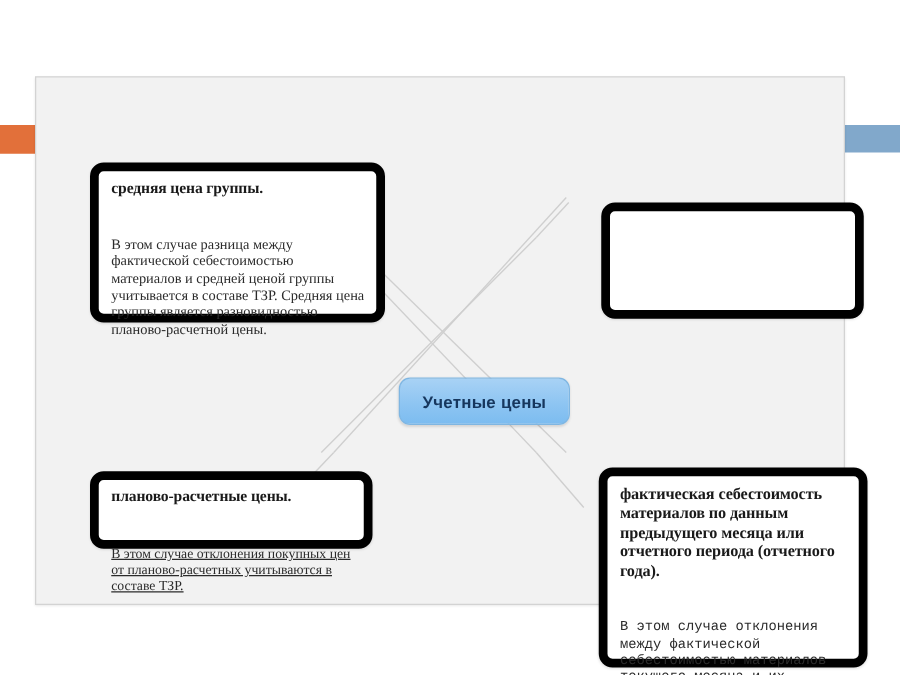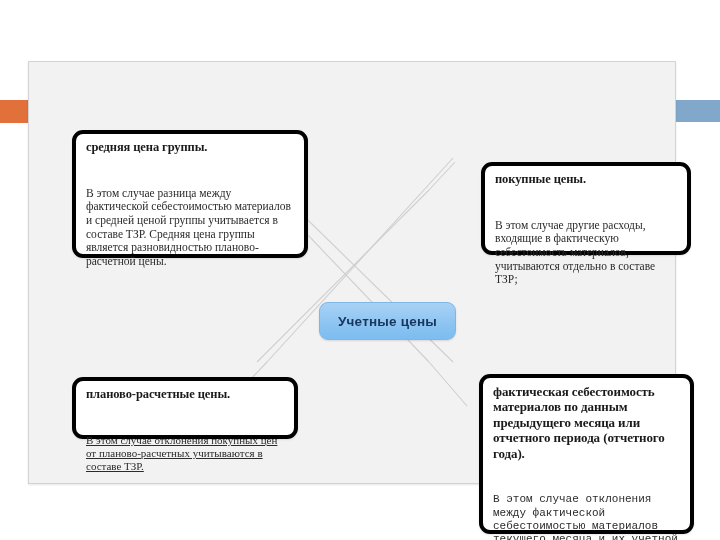--- a/index.html
+++ b/index.html
@@ -65,21 +65,21 @@
     position: absolute;
     left: 0; top: 0;
     width: 648px; height: 423px;
     pointer-events: none;
   }
 
   
   .leaf-box {
     position: absolute;
     background: #ffffff;
-    border: 4px solid #000000;
+    border: 7px solid #000000;
     border-radius: 11px;
     box-sizing: border-box;
     padding: 6px 9px 6px 10px;
     box-shadow: 0 1px 2px rgba(0,0,0,0.10);
     color: #1a1a1a;
   }
   .leaf-title {
     font-weight: bold;
     font-size: 12.5px;
     line-height: 1.18;
@@ -157,22 +157,20 @@
         <line x1="400" y1="128" x2="426" y2="100"></line>
       </g>
     </svg>
 
     <div class="leaf-box" id="box-average">
       <span class="leaf-title">средняя цена группы.</span>
       <span class="leaf-body">В этом случае разница между фактической себестоимостью материалов и средней ценой группы учитывается в составе ТЗР. Средняя цена группы является разновидностью планово-расчетной цены.</span>
     </div>
 
     <div class="leaf-box" id="box-purchase">
-      <span class="leaf-title">покупные цены.</span>
-      <span class="leaf-body">В этом случае другие расходы, входящие в фактическую себестоимость материалов, учитываются отдельно в составе ТЗР;</span>
     </div>
 
     <div class="leaf-box" id="box-planned">
       <span class="leaf-title">планово-расчетные цены.</span>
       <span class="leaf-body">В этом случае отклонения покупных цен от планово-расчетных учитываются в составе ТЗР.</span>
     </div>
 
     <div class="leaf-box" id="box-actual">
       <span class="leaf-title">фактическая себестоимость материалов по данным предыдущего месяца или отчетного периода (отчетного года).</span>
       <span class="leaf-body">В этом случае отклонения между фактической себестоимостью материалов текущего месяца и их учетной ценой учитываются в составе ТЗР;</span>

